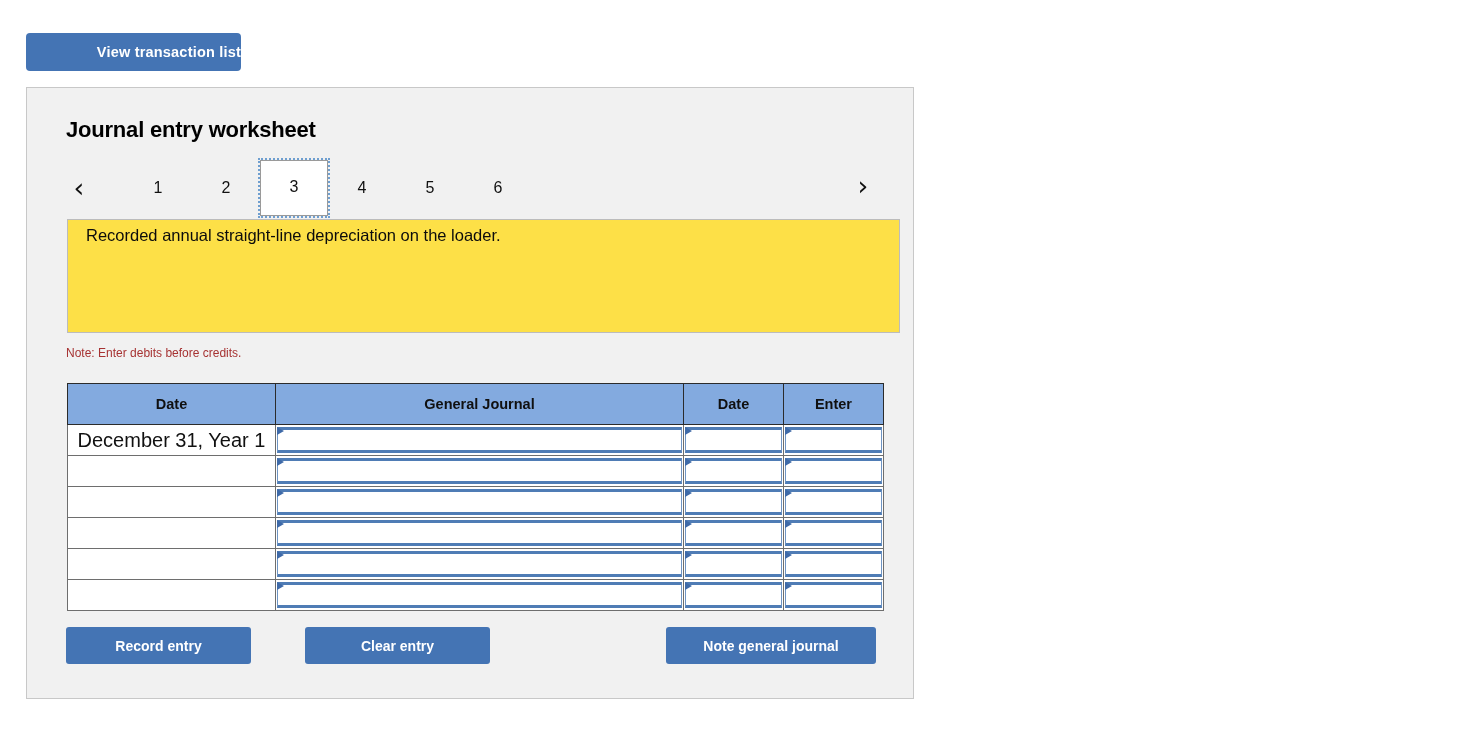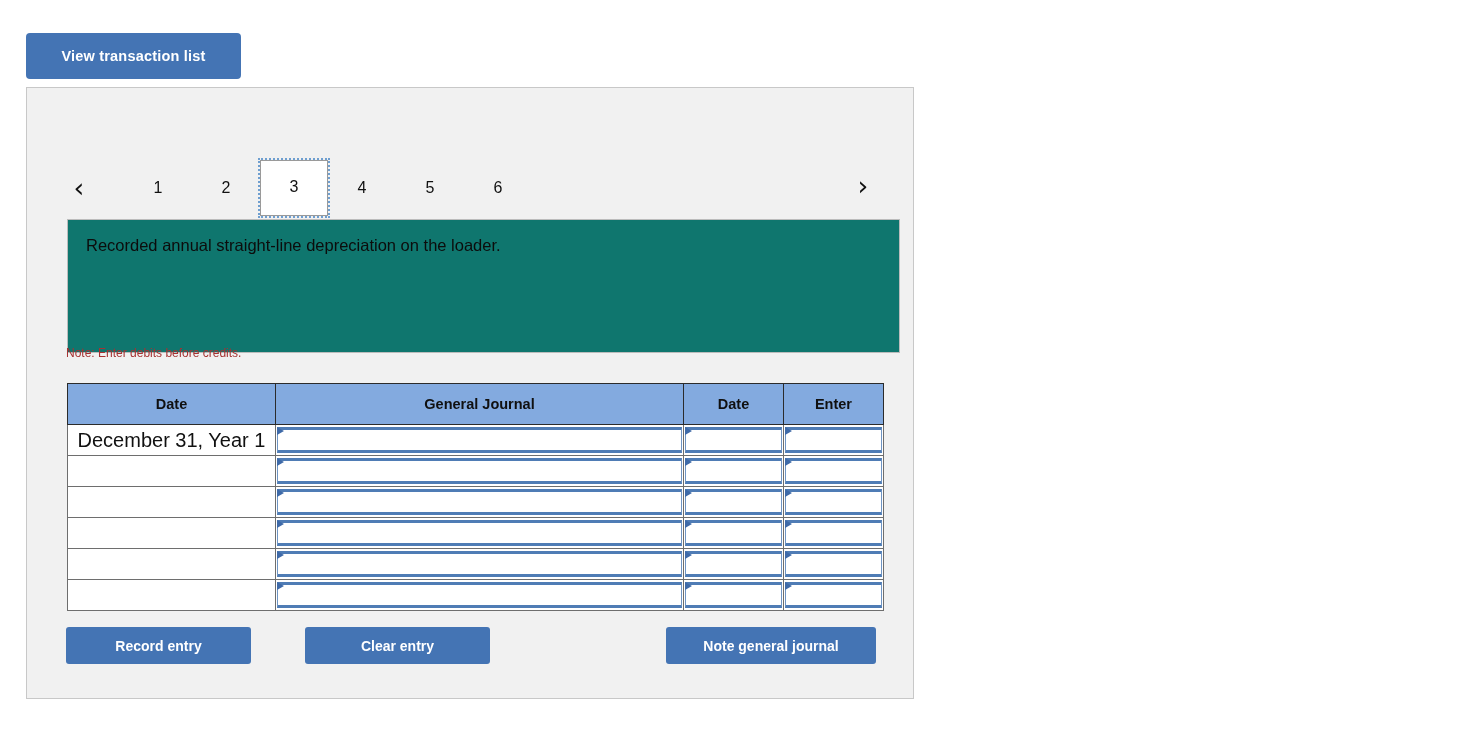--- a/index.html
+++ b/index.html
@@ -14,31 +14,32 @@
     position: relative;
     overflow: hidden;
   }
 
   
   .view-transaction-btn {
     position: absolute;
     left: 26px;
     top: 33px;
     width: 215px;
-    height: 46px;
+    height: 38px;
     background: #4474B4;
     border: none;
     border-radius: 4px;
     color: #ffffff;
     font-family: "Liberation Sans", sans-serif;
     font-size: 14.5px;
     font-weight: bold;
     letter-spacing: 0.2px;
     cursor: pointer;
     padding: 0;
+    text-align: right;
   }
 
   
   .panel {
     position: absolute;
     left: 26px;
     top: 87px;
     width: 886px;
     height: 610px;
     background: #f1f1f1;
@@ -108,23 +109,23 @@
     outline-offset: 0px;
   }
 
   
   .desc-box {
     position: absolute;
     left: 40px;
     top: 131px;
     width: 795px;
     height: 104px;
-    background: #0f766e;
+    background: #fde047;
     border: 1px solid #bcbcbc;
-    padding: 14px 18px;
+    padding: 4px 18px;
     box-sizing: content-box;
     font-size: 16.5px;
     color: #0c0c0c;
     line-height: 22px;
   }
 
   .note {
     position: absolute;
     left: 39px;
     top: 258px;
@@ -234,20 +235,21 @@
   .btn-clear   { left: 278px; top: 539px; width: 185px; }
   .btn-viewgj  { left: 639px; top: 539px; width: 210px; }
 </style>
 </head>
 <body>
 
 <button class="view-transaction-btn">View transaction list</button>
 
 <div class="panel">
 
+  <div class="panel-title">Journal entry worksheet</div>
 
   <div class="tabs-row">
     <div class="tab-arrow prev">‹</div>
     <div class="tab-strip" id="tab-strip">
         <div class="tab" style="left: 0px;">1</div>
         <div class="tab" style="left: 68px;">2</div>
         <div class="tab active" style="left: 136px;">3</div>
         <div class="tab" style="left: 204px;">4</div>
         <div class="tab" style="left: 272px;">5</div>
         <div class="tab" style="left: 340px;">6</div>

